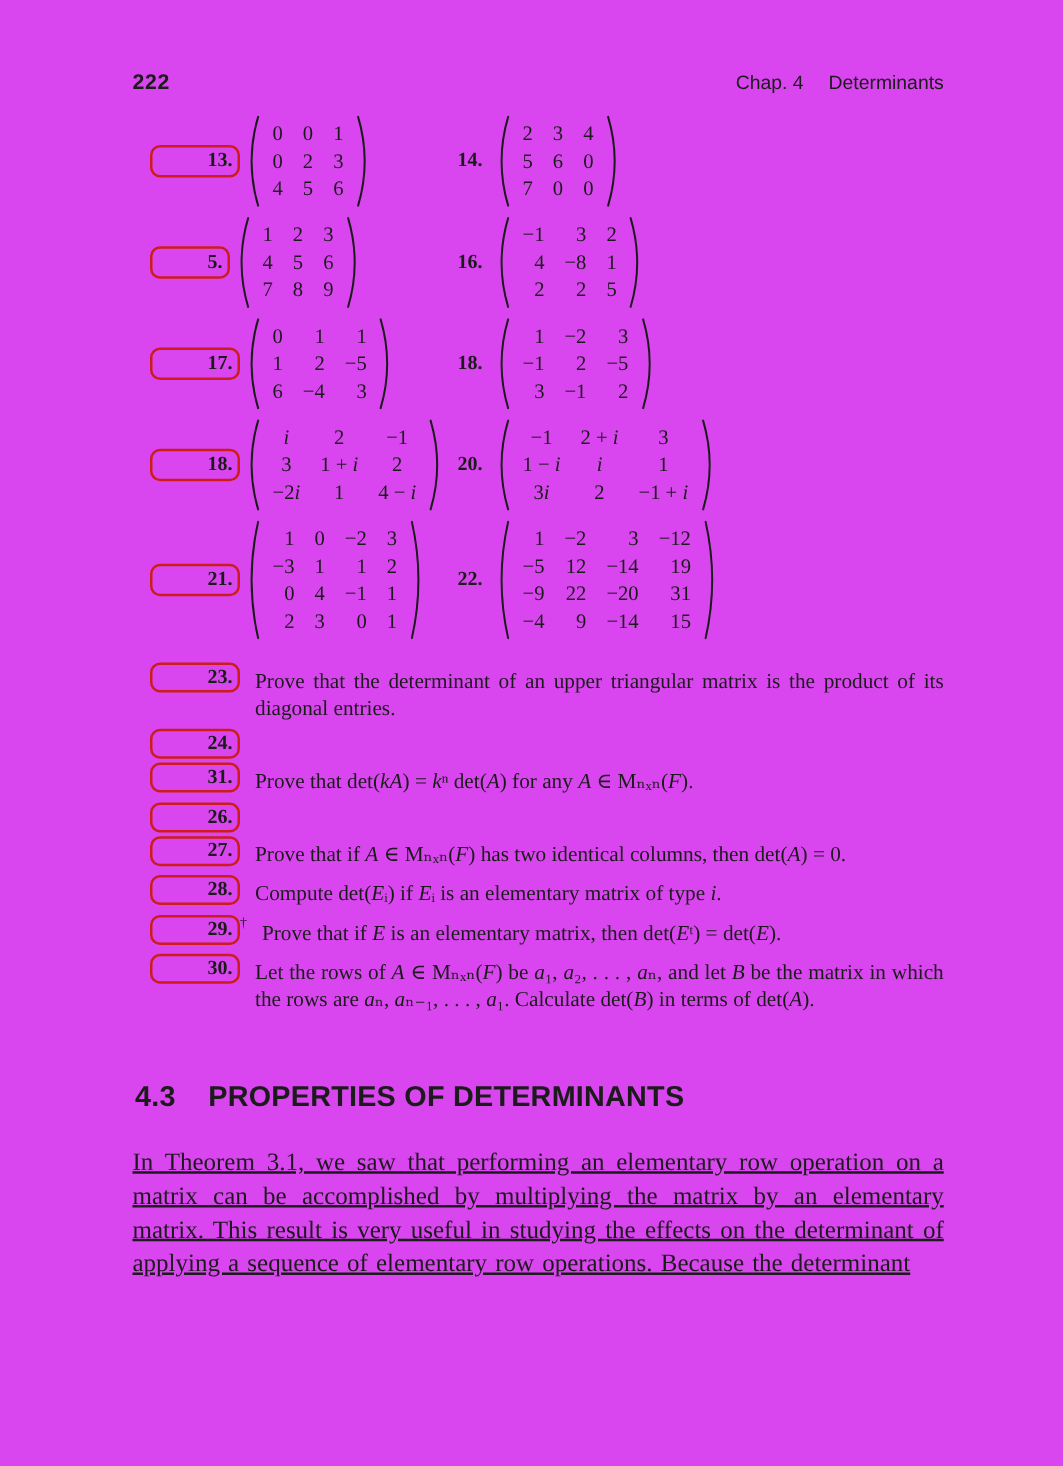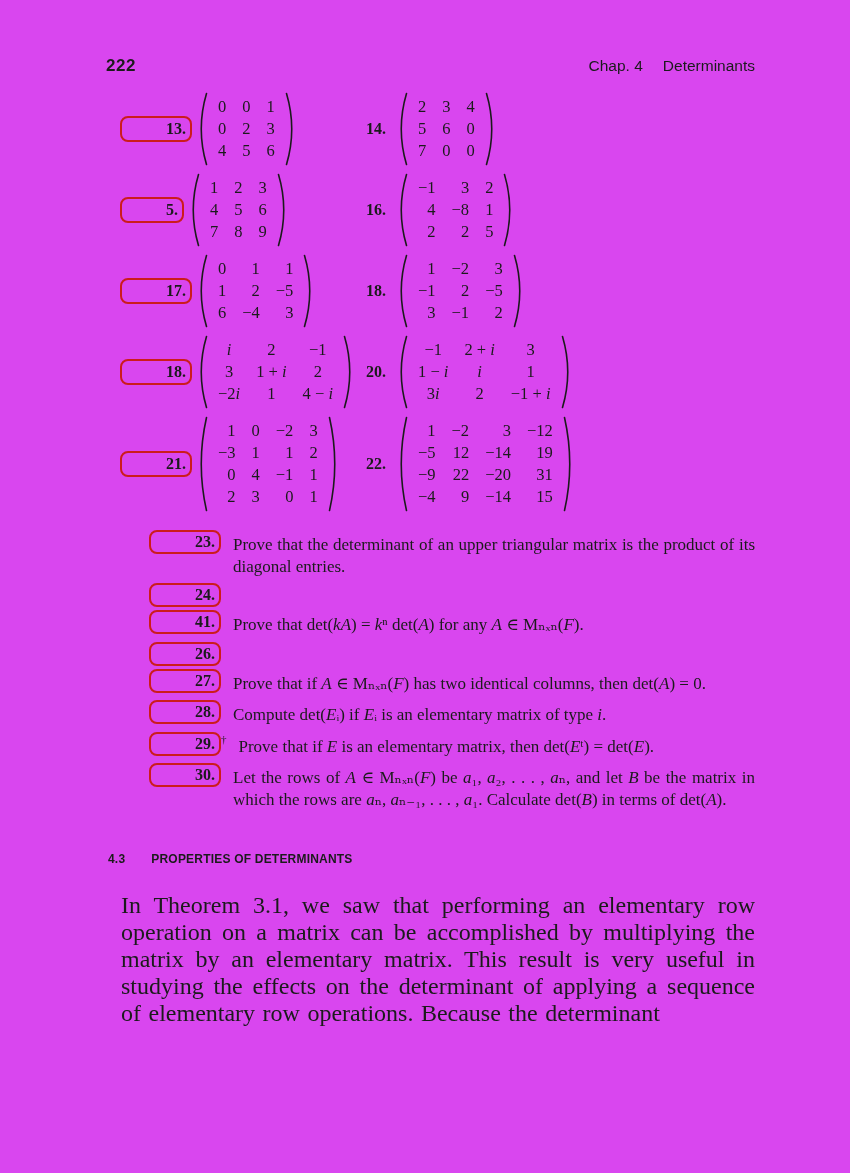--- a/index.html
+++ b/index.html
@@ -27,36 +27,36 @@
     font-weight:700; font-size:16px; white-space:nowrap; line-height:19px;
     padding:1px 4px 2px; border:2.5px solid transparent;
   }
   .redbox{ border-color:var(--red); border-radius:8px;padding-left:44px; }
   .matrix{ display:flex; align-items:center; margin-left:4px; }
   .mgrid{ display:grid; font-size:16.5px; line-height:22px; margin:0 1px; }
   .mcell{ padding:0 8px; text-align:right; white-space:nowrap; }
   .mgrid.center .mcell{ text-align:center; }
   
   #text-exercises{ margin-left:14px; }
-  .tx-item{ display:flex; align-items:flex-start; margin-bottom:8px;margin-left:29px; }
+  .tx-item{ display:flex; align-items:flex-start; margin-bottom:8px; }
   .tx-label{ flex:none; white-space:nowrap; }
   .tx-text{
     margin-left:12px; font-size:17px; line-height:21.5px;
     text-align:justify; padding-top:2px; max-width:590px;
   }
   sup.dagger{ font-size:11px; line-height:0; vertical-align:super; }
   
   .section-heading{
     font-family:"Liberation Sans","DejaVu Sans",sans-serif;
-    font-size:12px; font-weight:700; margin:42px 0 0 2px; letter-spacing:.2px;
+    font-size:23px; font-weight:700; margin:54px 0 0 2px; letter-spacing:.2px;
   }
   .section-heading .gap{ display:inline-block; width:26px; }
   .intro{
-    margin:26px 0 0 15px; font-size:24px; line-height:27px;
-    text-align:justify; word-spacing:1.5px;
+    margin:26px 0 0 0; font-size:20px; line-height:27px;
+    text-align:justify; word-spacing:1.5px;text-decoration:underline;
   }
   i{ font-style:italic; }
 </style>
 </head>
 <body>
 
 <div class="page">
 
   <header class="page-header">
     <span class="page-number">222</span>
@@ -314,21 +314,21 @@
 
   <section id="text-exercises">
       <div class="tx-item">
         <span class="tx-label"><span class="exnum redbox">23.</span></span>
         <div class="tx-text">Prove that the determinant of an upper triangular matrix is the product of its diagonal entries.</div>
       </div>
       <div class="tx-item">
         <span class="tx-label"><span class="exnum redbox">24.</span></span>
       </div>
       <div class="tx-item">
-        <span class="tx-label"><span class="exnum redbox">41.</span></span>
+        <span class="tx-label"><span class="exnum redbox">31.</span></span>
         <div class="tx-text">Prove that det(<i>kA</i>) = <i>k</i>ⁿ det(<i>A</i>) for any <i>A</i> ∈ Mₙₓₙ(<i>F</i>).</div>
       </div>
       <div class="tx-item">
         <span class="tx-label"><span class="exnum redbox">26.</span></span>
       </div>
       <div class="tx-item">
         <span class="tx-label"><span class="exnum redbox">27.</span></span>
         <div class="tx-text">Prove that if <i>A</i> ∈ Mₙₓₙ(<i>F</i>) has two identical columns, then det(<i>A</i>) = 0.</div>
       </div>
       <div class="tx-item">

